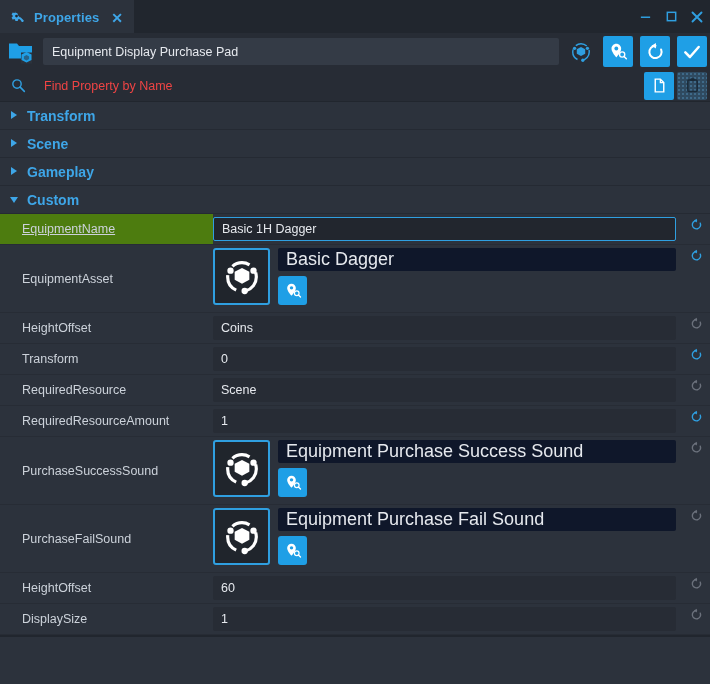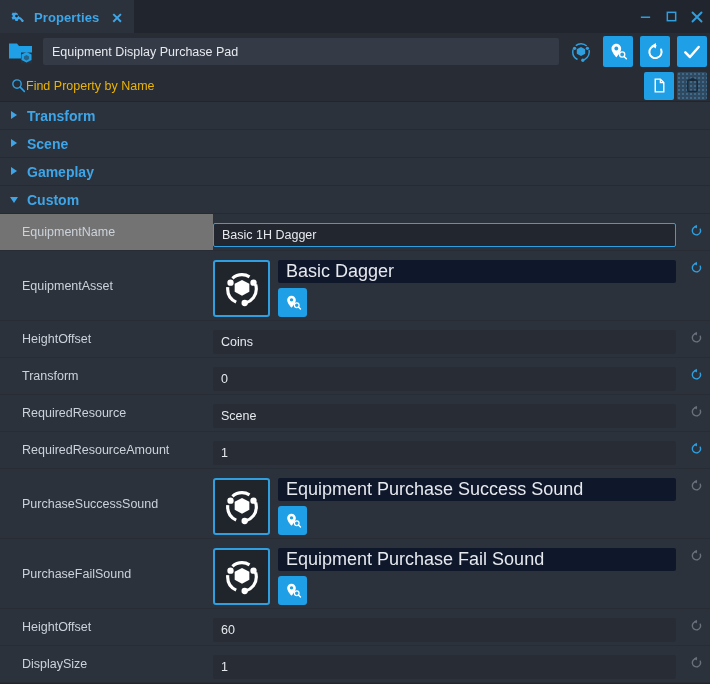--- a/index.html
+++ b/index.html
@@ -93,23 +93,23 @@
     background: #272c35;
     display: flex; align-items: center;
     padding: 0 3px 0 0;
     gap: 3px;
     border-bottom: 1px solid #21262e;
   }
   .search-field {
     flex: 1;
     height: 26px;
     display: flex; align-items: center;
-    gap: 0;
+    gap: 18px;
     padding-left: 11px;
-    color: #eab308;
+    color: #ef4444;
     font-size: 12.5px;
   }
   .sq-btn {
     width: 30px; height: 28px;
     display: flex; align-items: center; justify-content: center;
     border-radius: 2px;
     cursor: pointer;
   }
   .sq-btn.blue { background: #1f9fe6; }
   .sq-btn.dotted {
@@ -156,28 +156,27 @@
     min-height: 30px;
   }
   .row-label {
     width: 213px;
     flex: none;
     display: flex; align-items: center;
     padding-left: 22px;
     color: #ccd2da;
     font-size: 12.5px;
   }
-  .row-label.highlight { background: #737373; }
+  .row-label.highlight { background: #4d7c0f; text-decoration: underline; }
   .row-value {
     flex: 1;
     display: flex;
     align-items: flex-start;
     padding: 3px 0 3px 0;
     position: relative;
-    margin-top: 6px;
   }
   .value-box {
     flex: 1;
     min-height: 24px;
     background: #272c35;
     border-radius: 2px;
     display: flex; align-items: center;
     padding: 0 8px;
     color: #e6e9ee;
     font-size: 12.5px;

